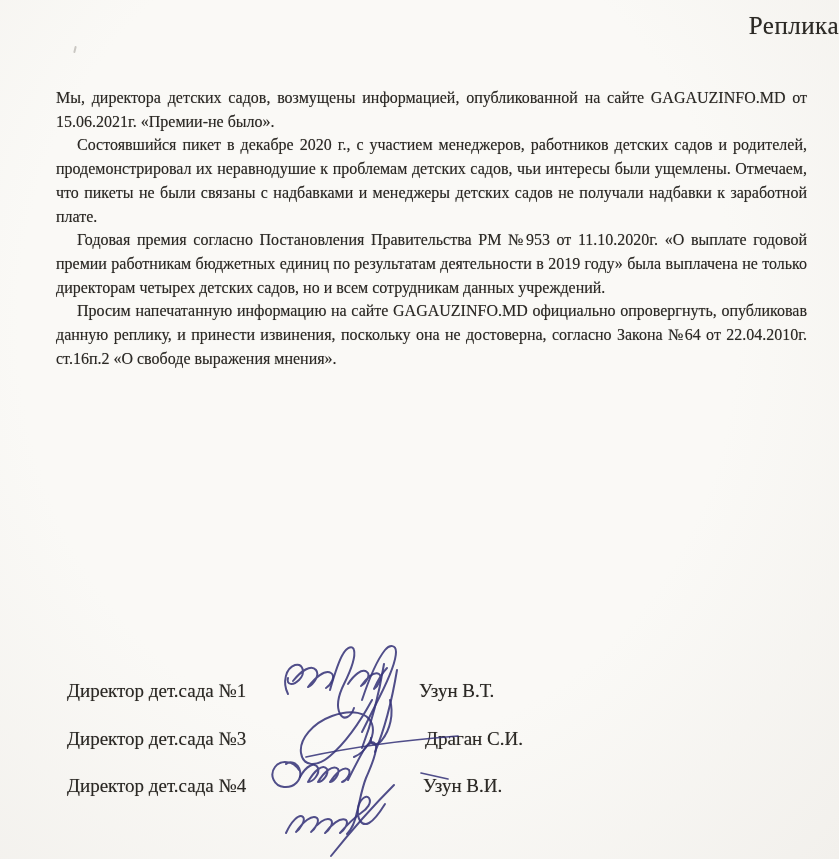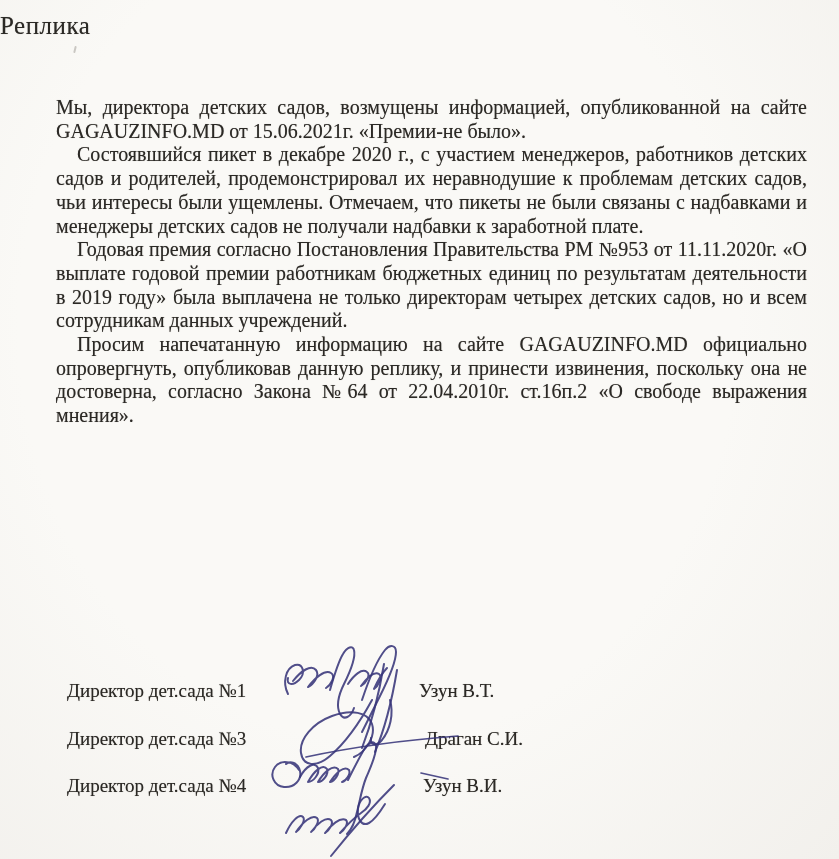--- a/index.html
+++ b/index.html
@@ -16,30 +16,30 @@
   .paper{
     position:relative;
     width:839px;height:859px;
     background:radial-gradient(ellipse at 45% 38%, #faf9f6 55%, #f2f0ec 100%);
     color:var(--text);
     overflow:hidden;
   }
   .doc-title{
     margin:0;
     padding-top:12px;
-    text-align:left;
+    text-align:right;
     font-size:25px;
     font-weight:400;
     letter-spacing:.5px;
     text-shadow:0 0 .7px rgba(55,50,45,.55);
   }
   .body-text{
     position:absolute;
-    left:56px;right:32px;top:96px;
-    font-size:20px;
+    left:56px;right:32px;top:86px;
+    font-size:16px;
     line-height:23.7px;
     text-align:justify;
     text-shadow:0 0 .7px rgba(55,50,45,.5);
   }
   .para{margin:0;}
   .para.indent{text-indent:21px;}
   .signature-block{
     position:absolute;
     left:0;top:0;width:839px;height:859px;
     font-size:19px;
@@ -78,21 +78,21 @@
 
 <div class="paper">
 
   <h1 class="doc-title">Реплика</h1>
 
   <div class="scan-mark"></div>
 
   <div class="body-text">
       <p class="para">Мы, директора детских садов, возмущены информацией, опубликованной на сайте GAGAUZINFO.MD от 15.06.2021г. «Премии-не было».</p>
       <p class="para indent">Состоявшийся пикет в декабре 2020 г., с участием менеджеров, работников детских садов и родителей, продемонстрировал их неравнодушие к проблемам детских садов, чьи интересы были ущемлены. Отмечаем, что пикеты не были связаны с надбавками и менеджеры детских садов не получали надбавки к заработной плате.</p>
-      <p class="para indent">Годовая премия согласно Постановления Правительства РМ №953 от 11.11.2020г. «О выплате годовой премии работникам бюджетных единиц по результатам деятельности в 2019 году» была выплачена не только директорам четырех детских садов, но и всем сотрудникам данных учреждений.</p>
+      <p class="para indent">Годовая премия согласно Постановления Правительства РМ №953 от 11.10.2020г. «О выплате годовой премии работникам бюджетных единиц по результатам деятельности в 2019 году» была выплачена не только директорам четырех детских садов, но и всем сотрудникам данных учреждений.</p>
       <p class="para indent">Просим напечатанную информацию на сайте GAGAUZINFO.MD официально опровергнуть, опубликовав данную реплику, и принести извинения, поскольку она не достоверна, согласно Закона №64 от 22.04.2010г. ст.16п.2 «О свободе выражения мнения».</p>
     </div>
 
   <div class="signature-block">
       <div class="sig-row"><span class="sig-label">Директор дет.сада №1</span><span class="sig-name">Узун В.Т.</span></div>
       <div class="sig-row"><span class="sig-label">Директор дет.сада №3</span><span class="sig-name">Драган С.И.</span></div>
       <div class="sig-row"><span class="sig-label">Директор дет.сада №4</span><span class="sig-name">Узун В.И.</span></div>
     </div>
 
   <svg class="ink-overlay" viewBox="0 0 839 859" xmlns="http://www.w3.org/2000/svg">

